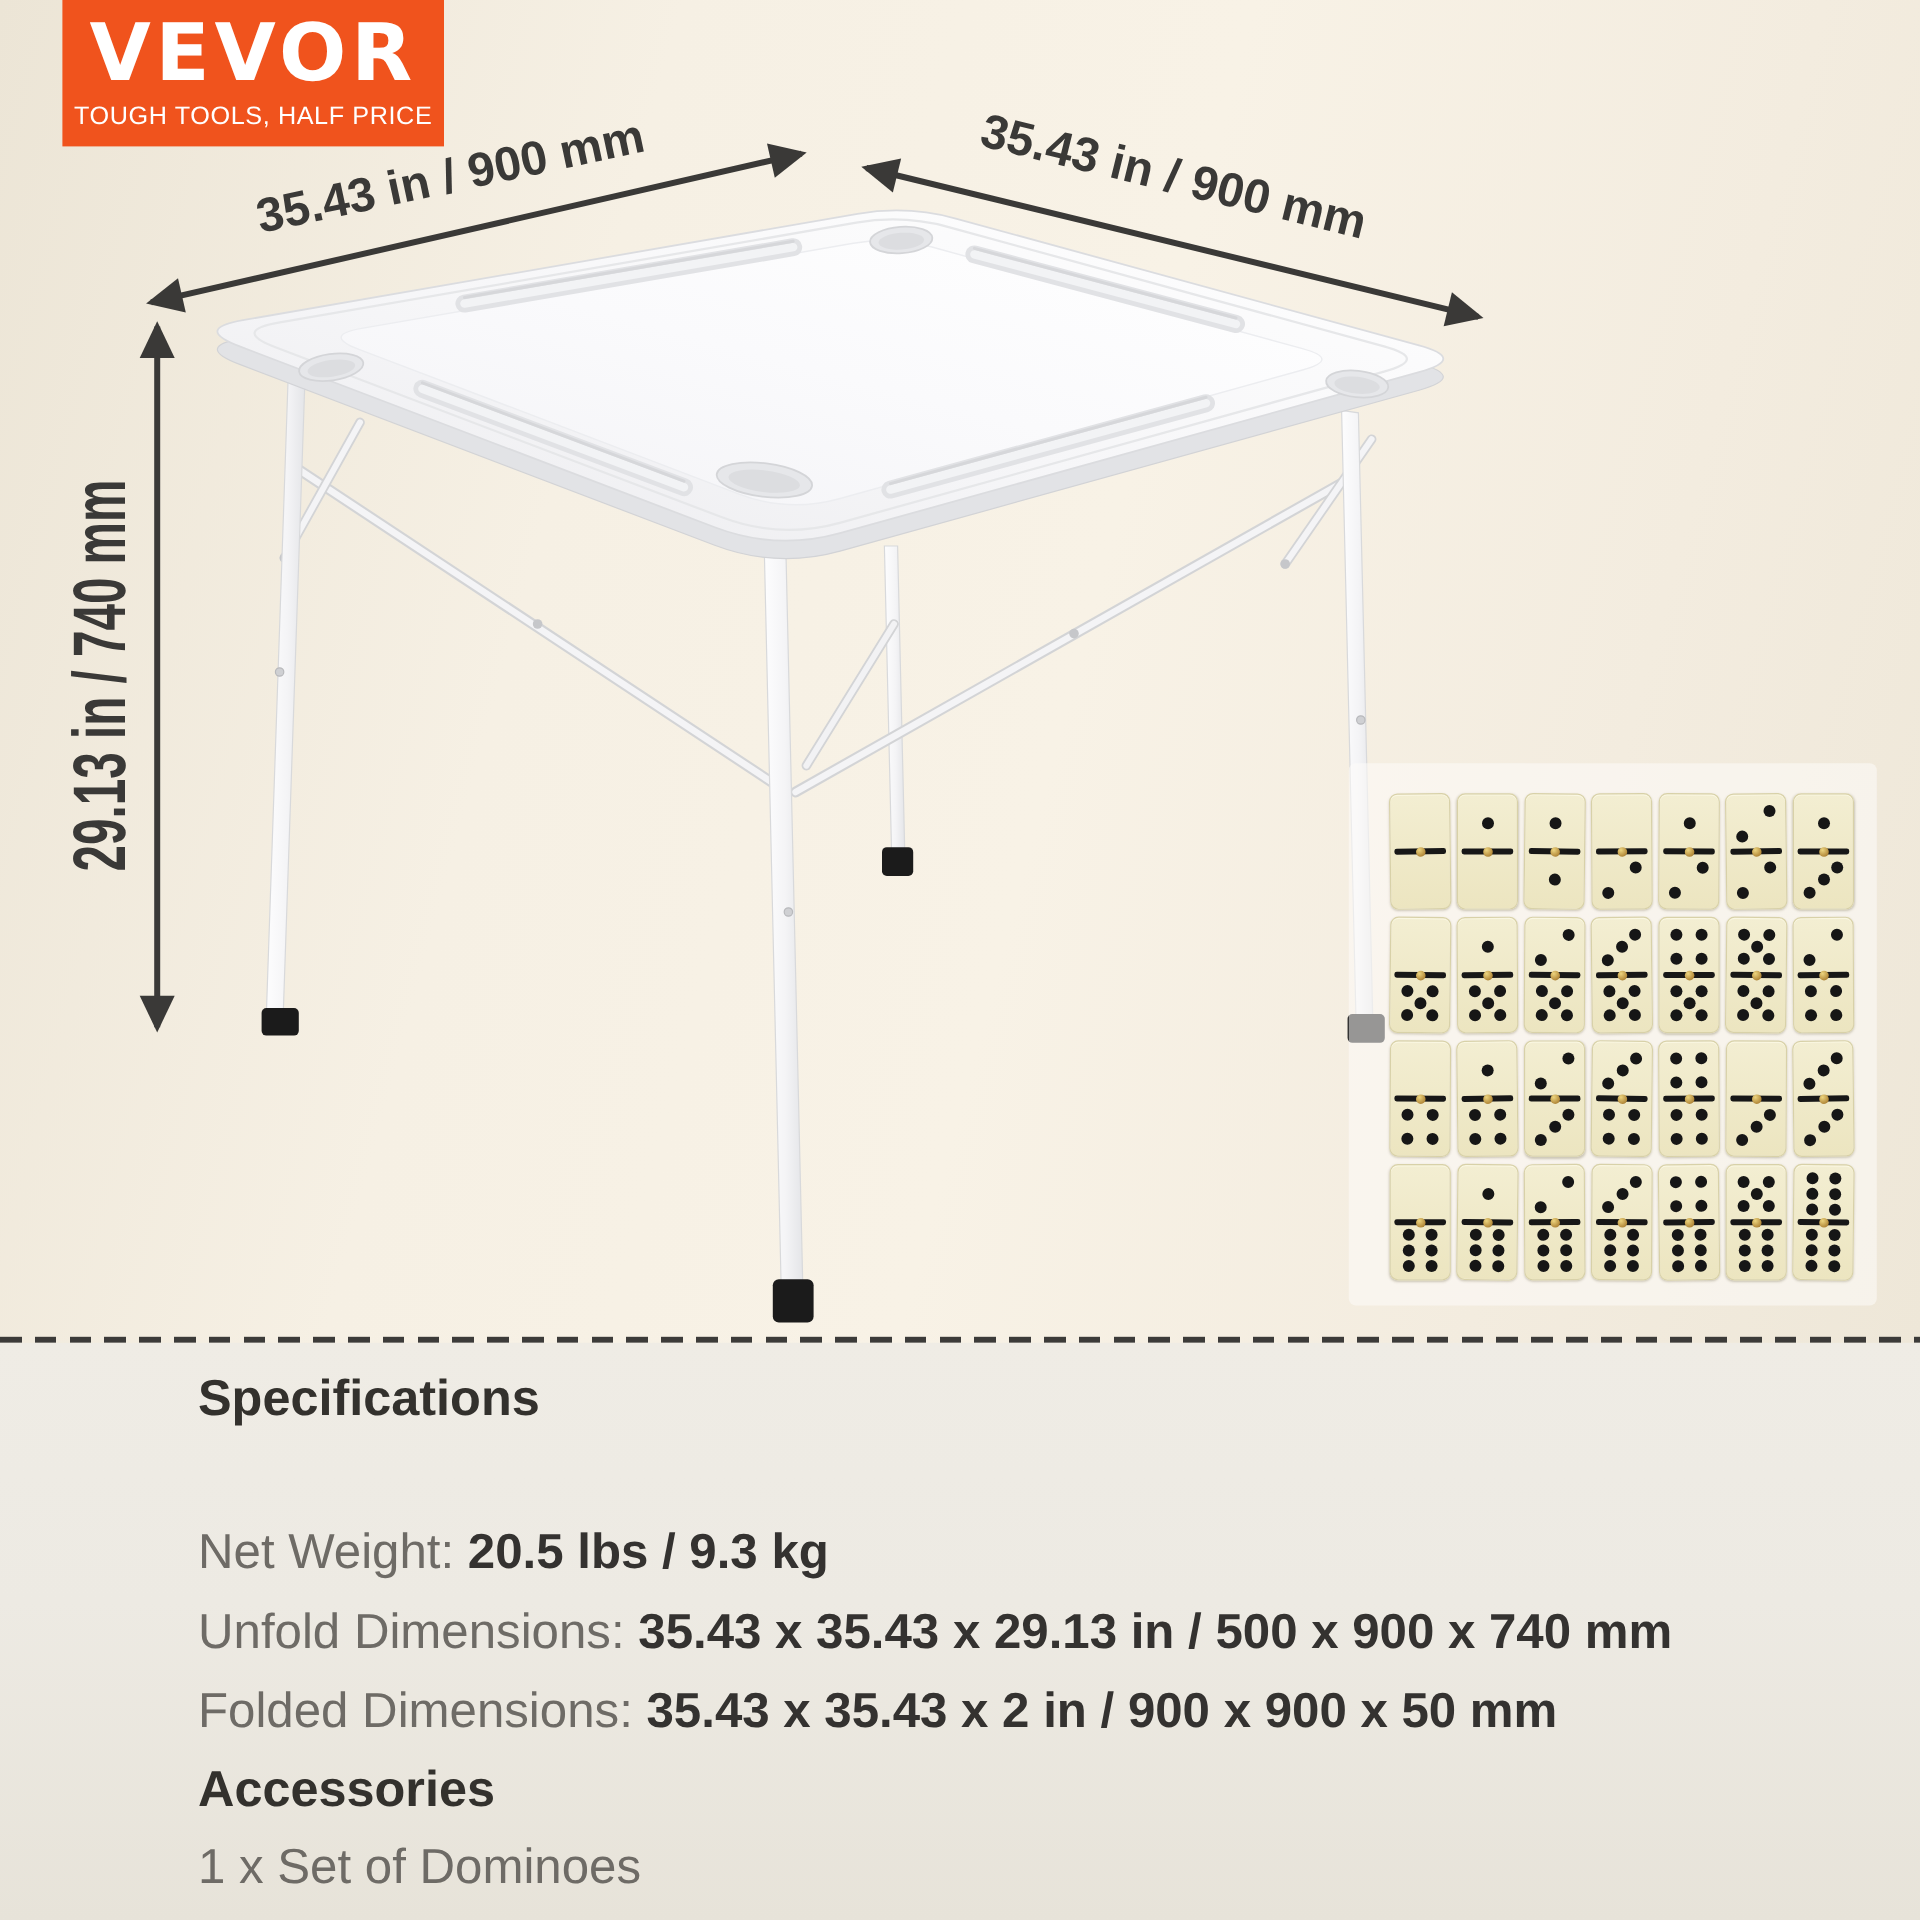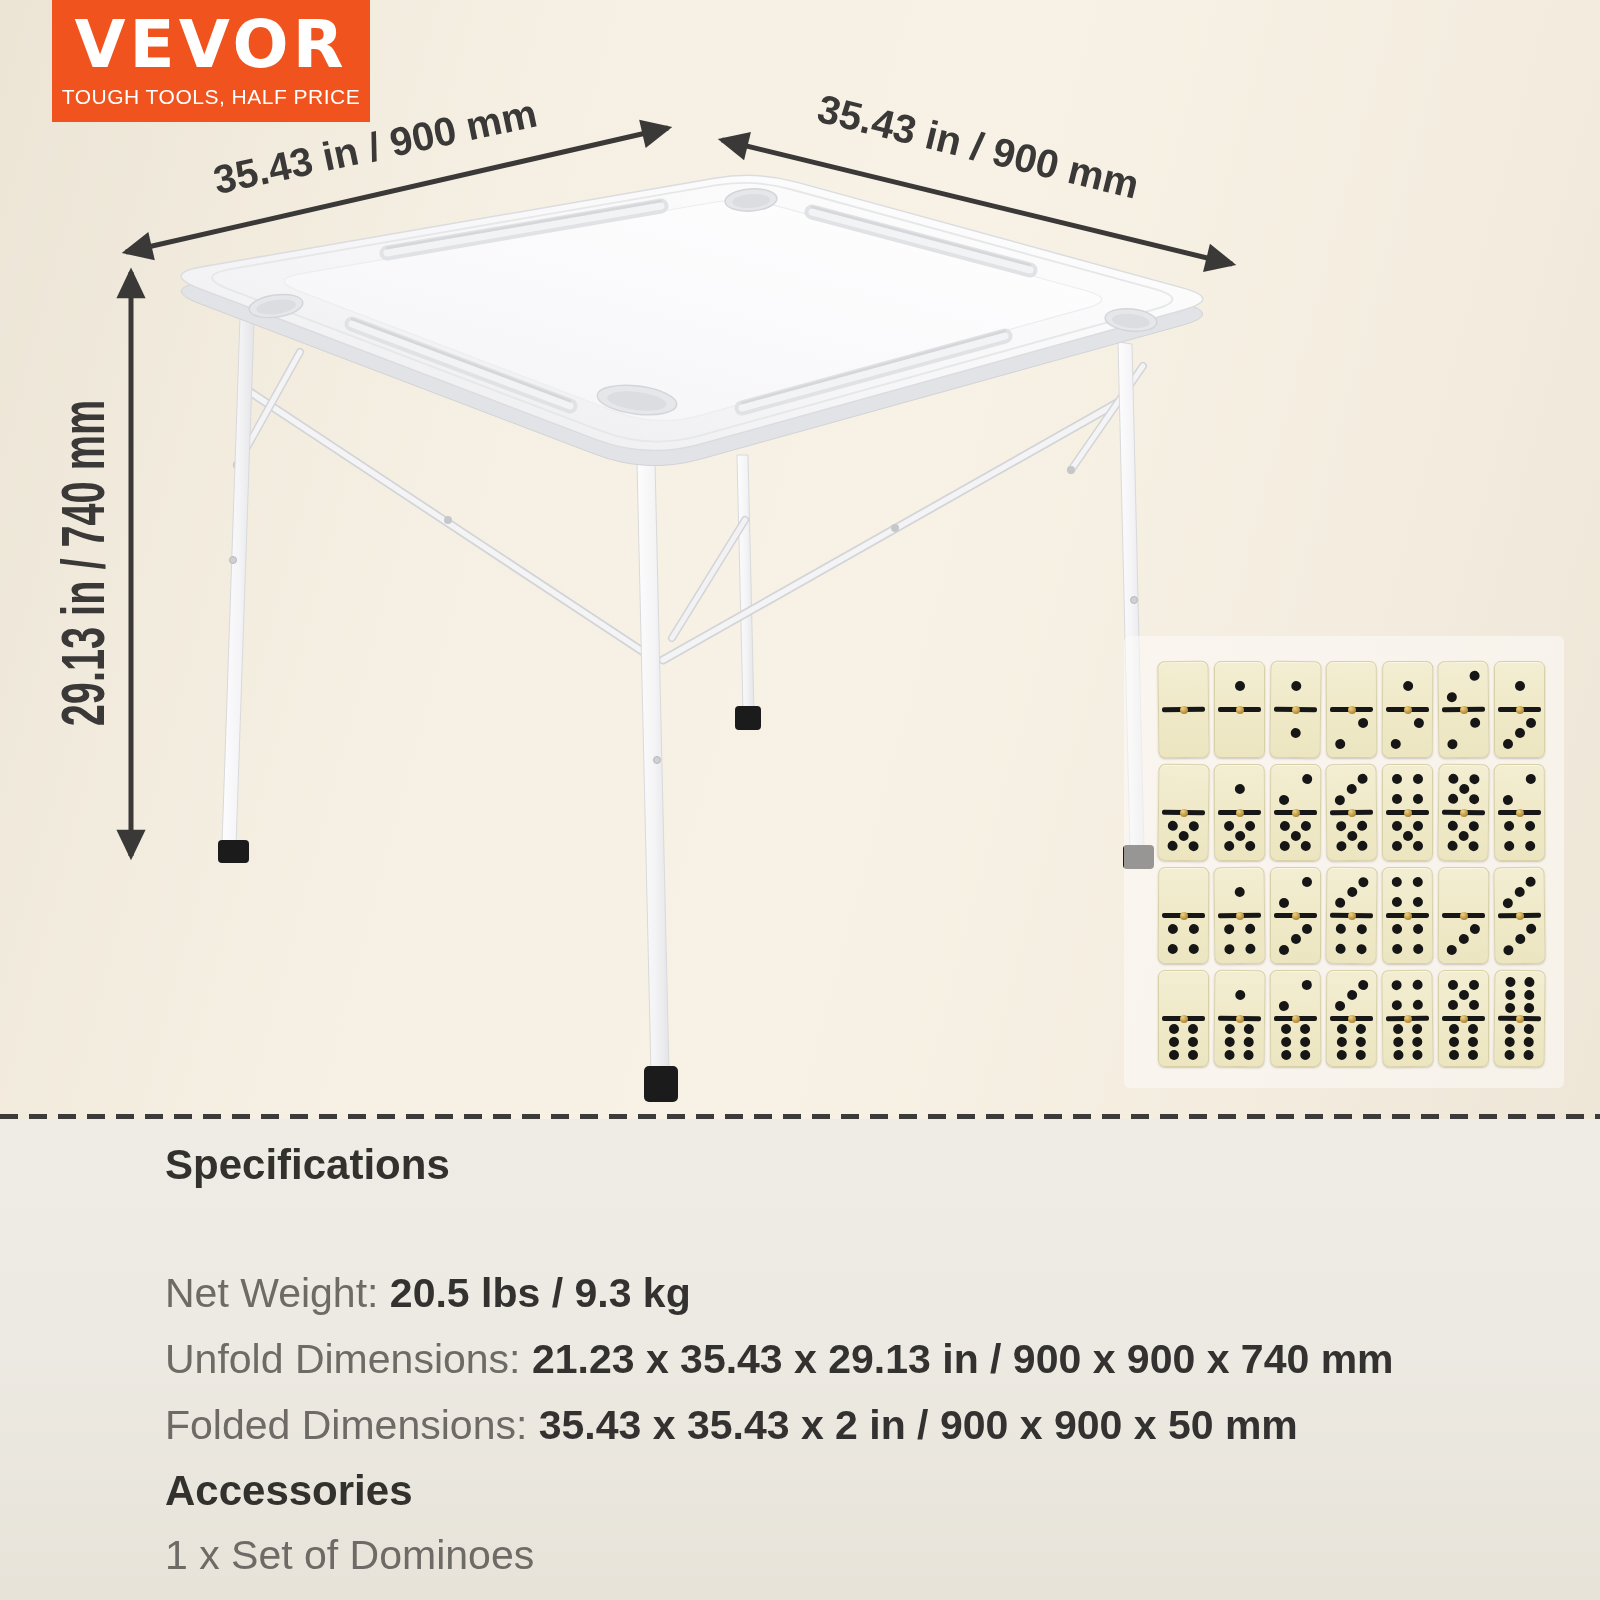--- a/index.html
+++ b/index.html
@@ -596,21 +596,21 @@
 
 <div class="bottom-section">
   <div class="spec-line spec-heading" style="top:21px;">Specifications</div>
 
 
   <div class="spec-line" style="top:150px;">
     <span class="spec-label">Net Weight: </span><span class="spec-value">20.5 lbs / 9.3 kg</span>
   </div>
 
   <div class="spec-line" style="top:216px;">
-    <span class="spec-label">Unfold Dimensions: </span><span class="spec-value">21.23 x 35.43 x 29.13 in / 900 x 900 x 740 mm</span>
+    <span class="spec-label">Unfold Dimensions: </span><span class="spec-value">35.43 x 35.43 x 29.13 in / 500 x 900 x 740 mm</span>
   </div>
 
   <div class="spec-line" style="top:282px;">
     <span class="spec-label">Folded Dimensions: </span><span class="spec-value">35.43 x 35.43 x 2 in / 900 x 900 x 50 mm</span>
   </div>
 
   <div class="spec-line spec-heading" style="top:347px;">Accessories</div>
 
   <div class="spec-line" style="top:412px;">
     <span class="spec-label">1 x Set of Dominoes</span>

